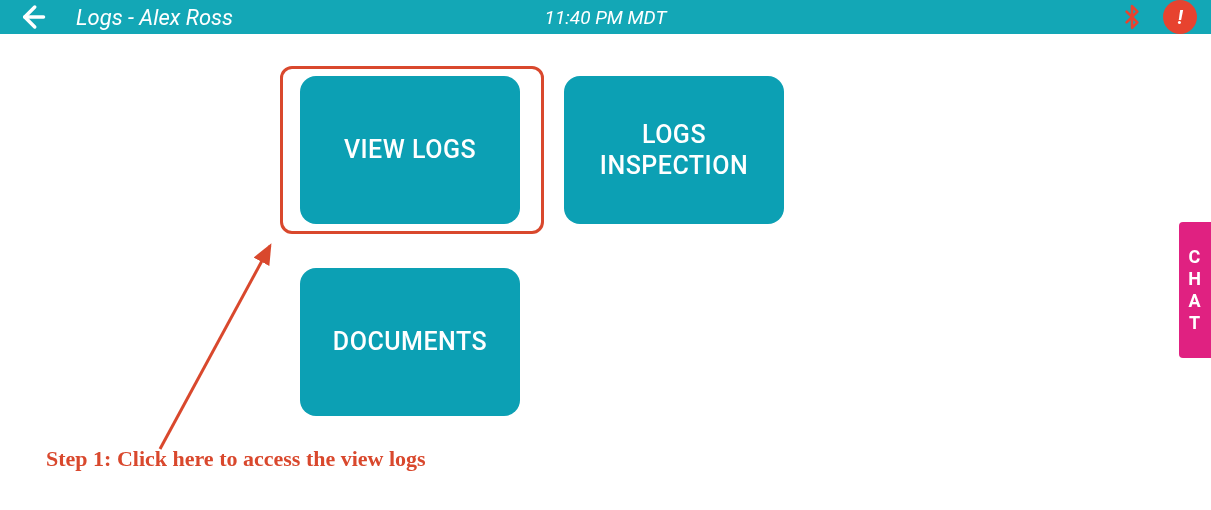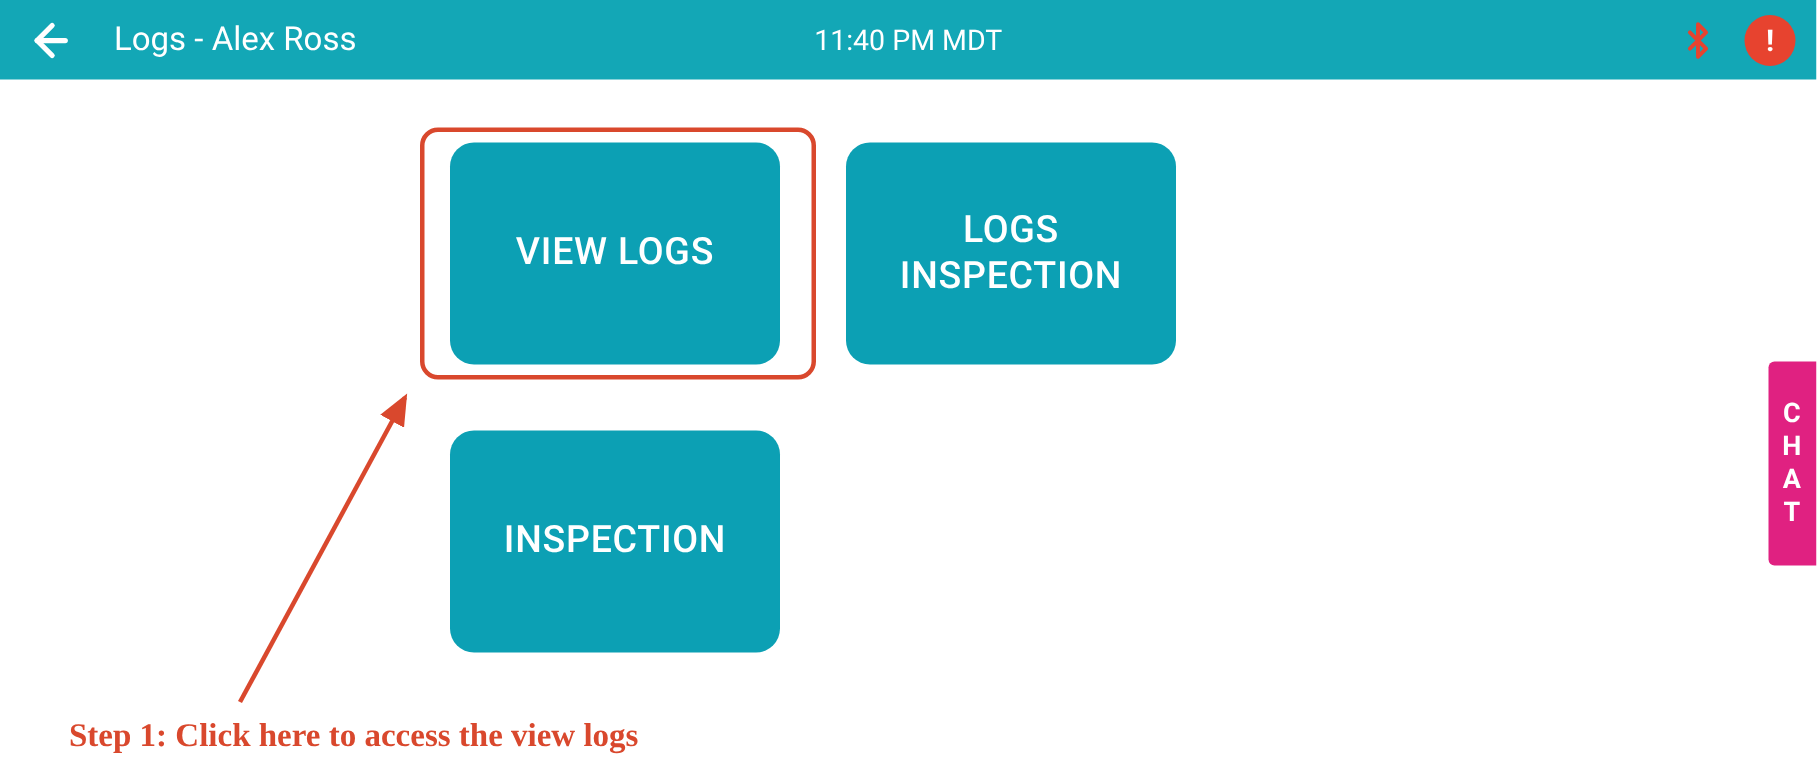--- a/index.html
+++ b/index.html
@@ -6,26 +6,27 @@
   body {
     width: 1211px;
     height: 510px;
     font-family: -apple-system, BlinkMacSystemFont, "Segoe UI", Roboto, Arial, sans-serif;
     background: #ffffff;
     position: relative;
     overflow: hidden;
   }
   .topbar {
     background: #13a7b6;
-    height: 53px;
+    height: 34px;
     display: flex;
     align-items: center;
     padding: 0 14px;
     color: #ffffff;
     position: relative;
+    font-style: italic;
   }
   .back-arrow {
     display: inline-flex;
     align-items: center;
     justify-content: center;
     width: 34px;
     height: 34px;
     cursor: pointer;
   }
   .title {
@@ -106,21 +107,21 @@
     pointer-events: none;
   }
   .arrow-svg {
     position: absolute;
     top: 200px;
     left: 140px;
     pointer-events: none;
   }
   .step-text {
     position: absolute;
-    top: 424px;
+    top: 412px;
     left: 46px;
     color: #d9482d;
     font-size: 22px;
     font-weight: 700;
     font-family: Georgia, "Times New Roman", serif;
   }
   .chat-tab {
     position: absolute;
     right: 0;
     top: 188px;
@@ -169,21 +170,21 @@
 <div class="content">
 
   <div class="tiles">
     <div class="tile">
       <span>VIEW LOGS</span>
     </div>
     <div class="tile">
       <span>LOGS INSPECTION</span>
     </div>
     <div class="tile">
-      <span>INSPECTION</span>
+      <span>DOCUMENTS</span>
     </div>
   </div>
 
   <div class="highlight-box"></div>
 
   <svg class="arrow-svg" width="170" height="230">
     <defs>
       <marker id="arrowhead" markerWidth="8" markerHeight="8" refX="6" refY="3" orient="auto">
         <polygon points="0 0, 7 3, 0 6" fill="#d9482d"></polygon>
       </marker>

